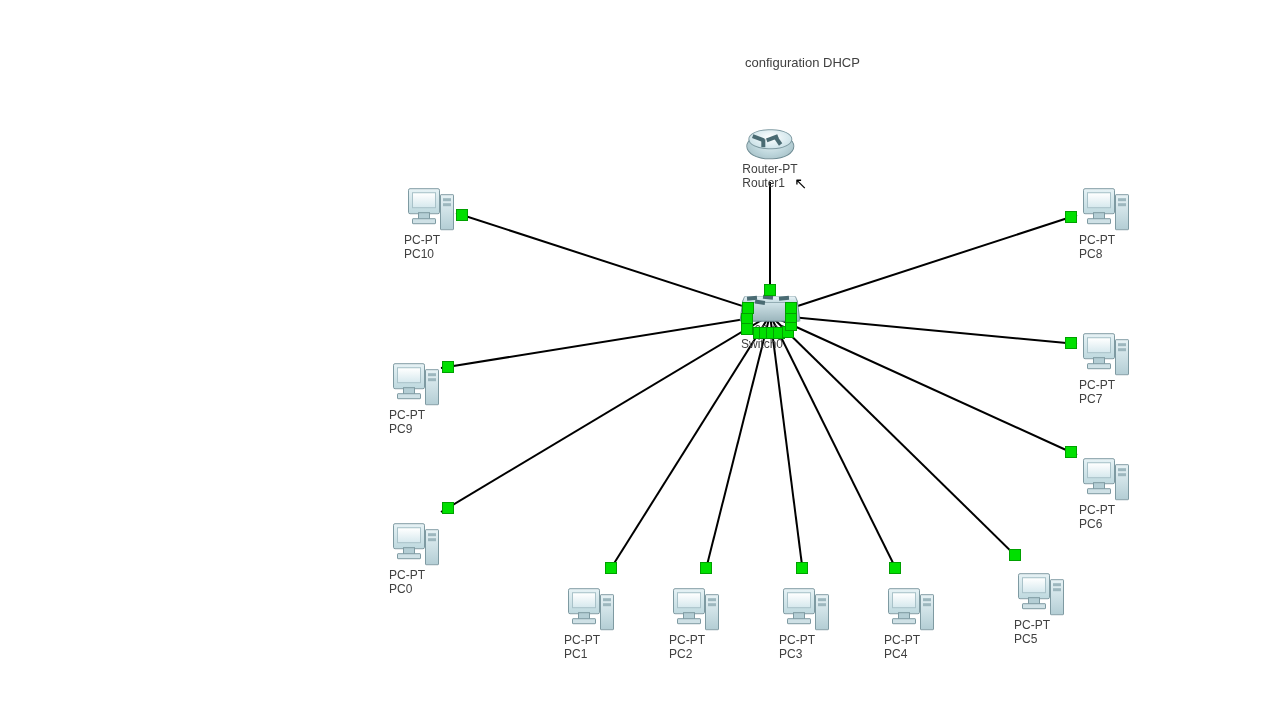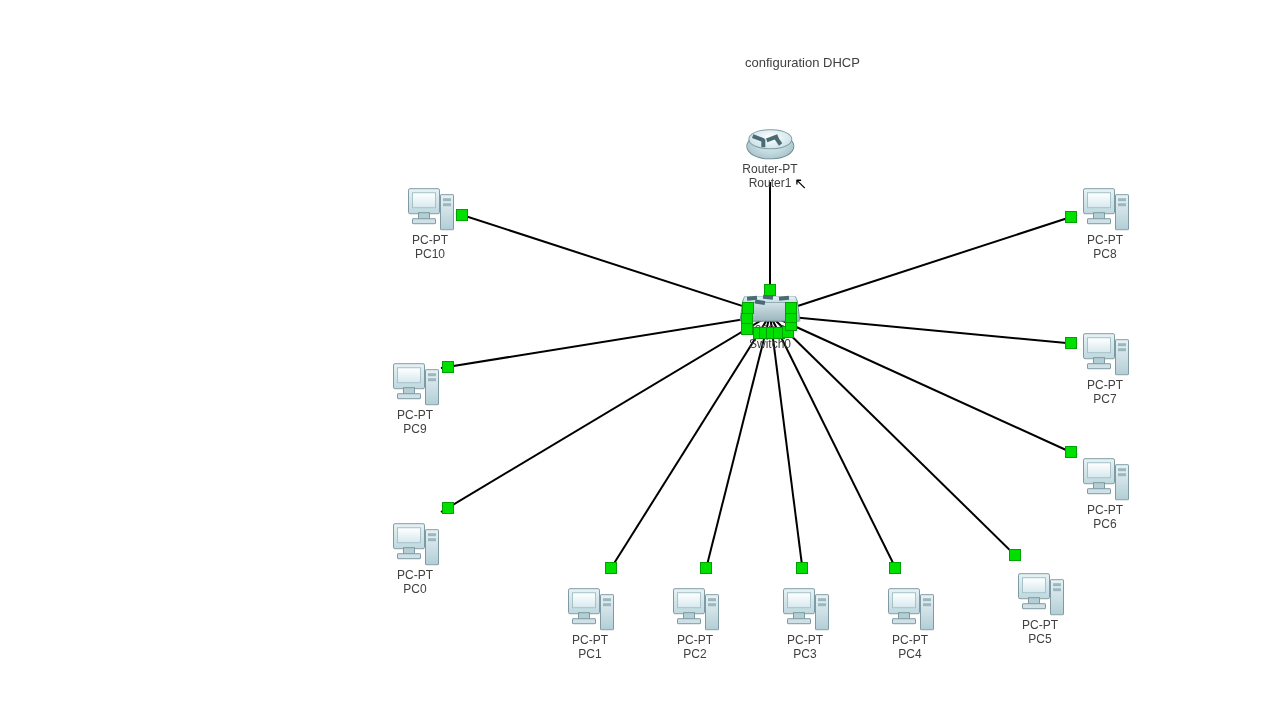--- a/index.html
+++ b/index.html
@@ -31,21 +31,21 @@
     position: absolute;
     left: 0; top: 0;
     width: 1280px;
     height: 720px;
     pointer-events: none;
   }
 
   .node {
     position: absolute;
     transform: translate(-50%, -50%);
-    text-align: center;
+    text-align: left;
     line-height: 1.15;
     cursor: pointer;
     user-select: none;
   }
   .node .label {
     font-size: 12px;
     color: #404040;
     white-space: nowrap;
   }
 

